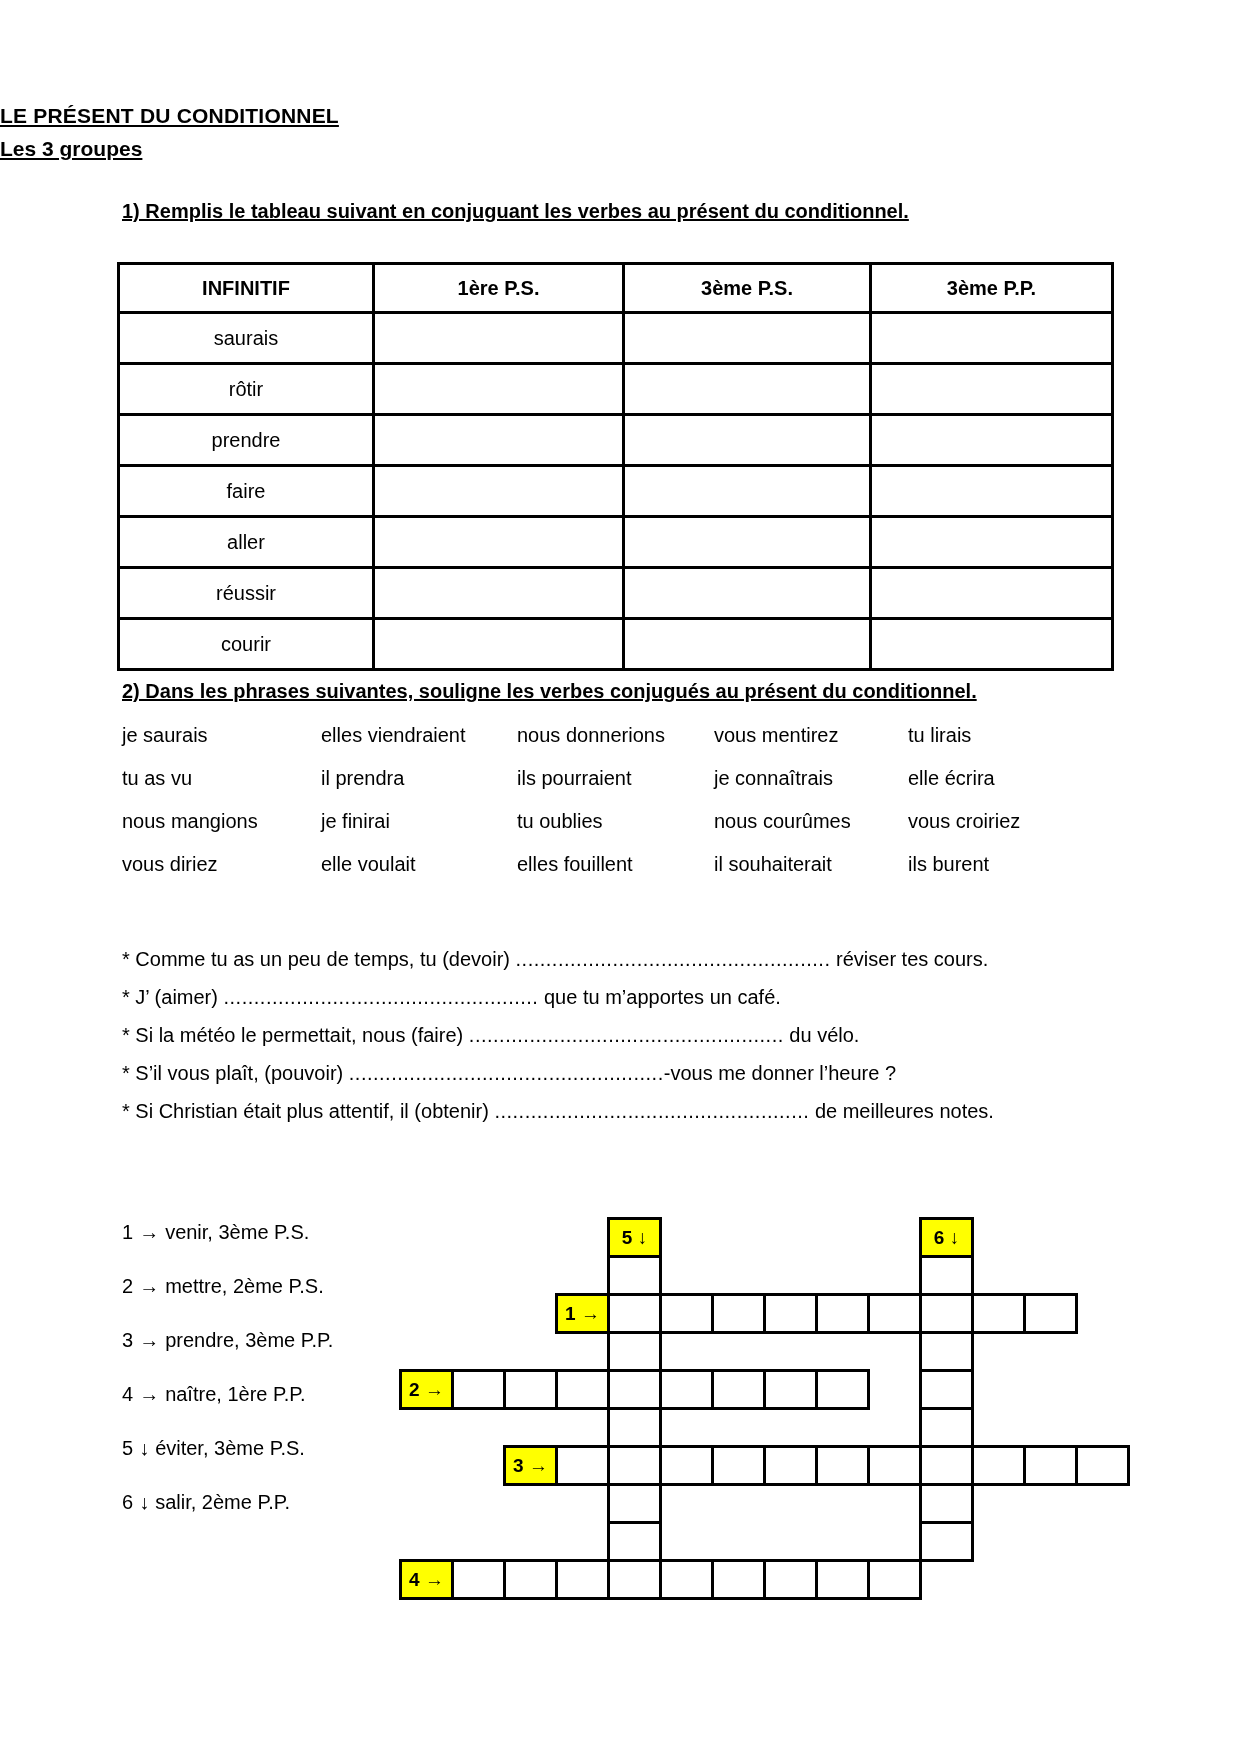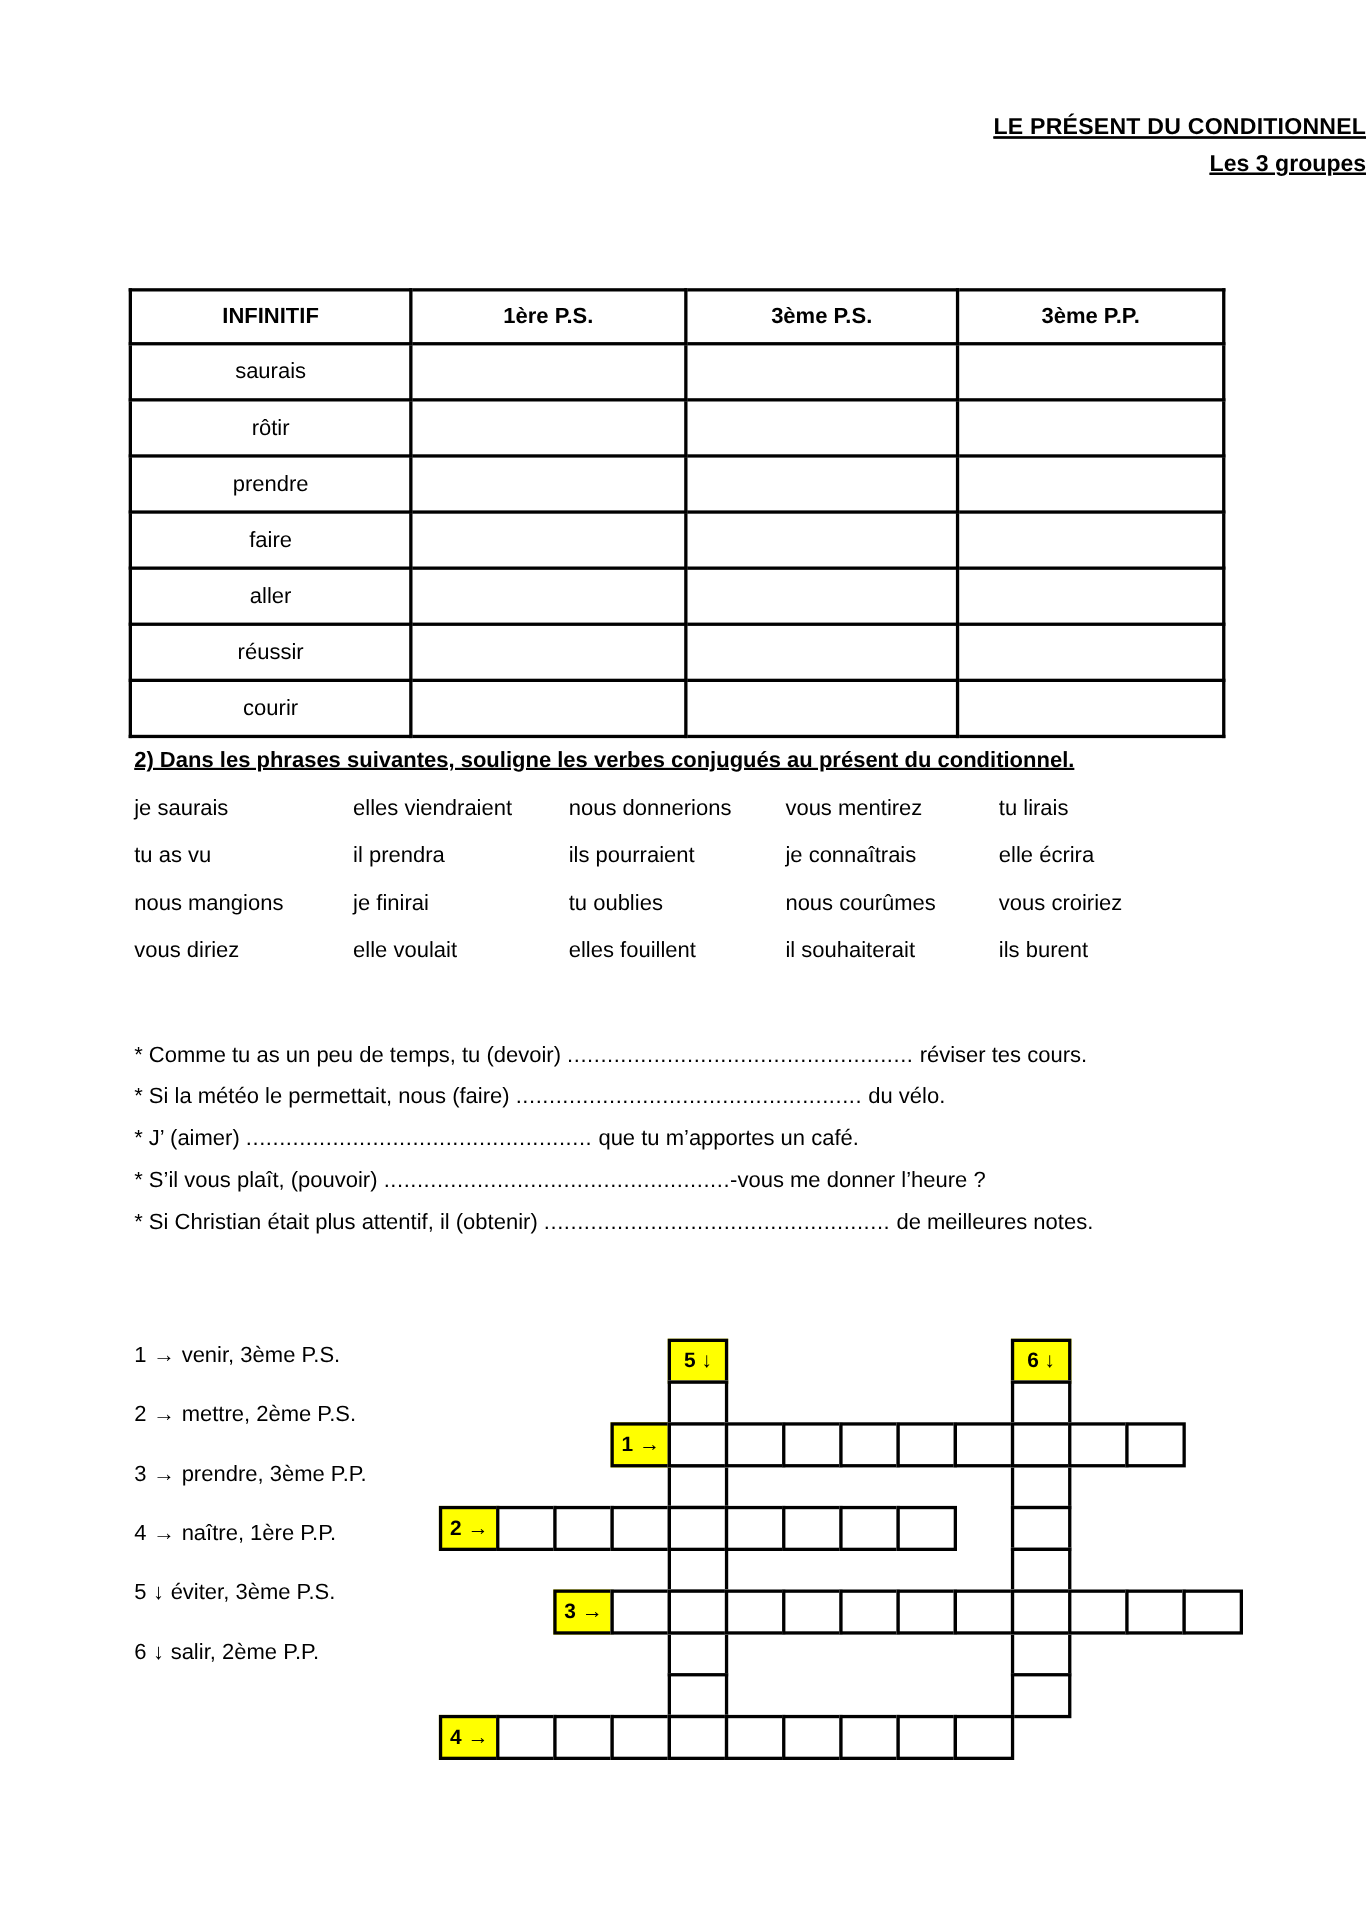--- a/index.html
+++ b/index.html
@@ -3,21 +3,21 @@
 <meta charset="utf-8">
 <style>
   html,body{margin:0;padding:0;}
   body{
     width:1242px;height:1754px;background:#ffffff;
     font-family:"Liberation Sans","DejaVu Sans",sans-serif;
     color:#000;
   }
   .page{position:relative;width:1242px;height:1754px;overflow:hidden;background:#fff;}
 
-  .title-block{position:absolute;left:0;top:104px;width:1242px;text-align:right;text-decoration:underline;}
+  .title-block{position:absolute;left:0;top:104px;width:1242px;text-align:left;}
   .doc-title{font-size:21px;font-weight:bold;text-decoration:underline;letter-spacing:.2px;}
   .doc-subtitle{font-size:21px;font-weight:bold;text-decoration:underline;margin-top:9px;}
 
   .heading{position:absolute;left:122px;font-size:20px;font-weight:bold;text-decoration:underline;white-space:nowrap;}
   .h-ex1{top:200px;}
   .h-ex2{top:680px;}
   .h-ex3{top:908px;}
   .h-ex4{top:1150px;}
 
   table.conj{
@@ -55,20 +55,21 @@
 </head>
 <body>
 
 <div class="page">
 
   <div class="title-block">
     <div class="doc-title">LE PRÉSENT DU CONDITIONNEL</div>
     <div class="doc-subtitle">Les 3 groupes</div>
   </div>
 
+  <div class="heading h-ex1">1) Remplis le tableau suivant en conjuguant les verbes au présent du conditionnel.</div>
 
   <table class="conj">
     <colgroup>
         <col class="c1">
         <col class="c2">
         <col class="c3">
         <col class="c4">
       </colgroup>
     <tbody>
         <tr>
@@ -146,24 +147,24 @@
     <span>il souhaiterait</span>
     <span>ils burent</span>
   </div>
 
 
   <div class="sentences">
     <div class="line">
       <span>* Comme tu as un peu de temps, tu (devoir) </span><span class="dots">....................................................</span><span> réviser tes cours.</span>
     </div>
     <div class="line">
+      <span>* J’ (aimer) </span><span class="dots">....................................................</span><span> que tu m’apportes un café.</span>
+    </div>
+    <div class="line">
       <span>* Si la météo le permettait, nous (faire) </span><span class="dots">....................................................</span><span> du vélo.</span>
-    </div>
-    <div class="line">
-      <span>* J’ (aimer) </span><span class="dots">....................................................</span><span> que tu m’apportes un café.</span>
     </div>
     <div class="line">
       <span>* S’il vous plaît, (pouvoir) </span><span class="dots">....................................................</span><span>-vous me donner l’heure ?</span>
     </div>
     <div class="line">
       <span>* Si Christian était plus attentif, il (obtenir) </span><span class="dots">....................................................</span><span> de meilleures notes.</span>
     </div>
   </div>
 
 

